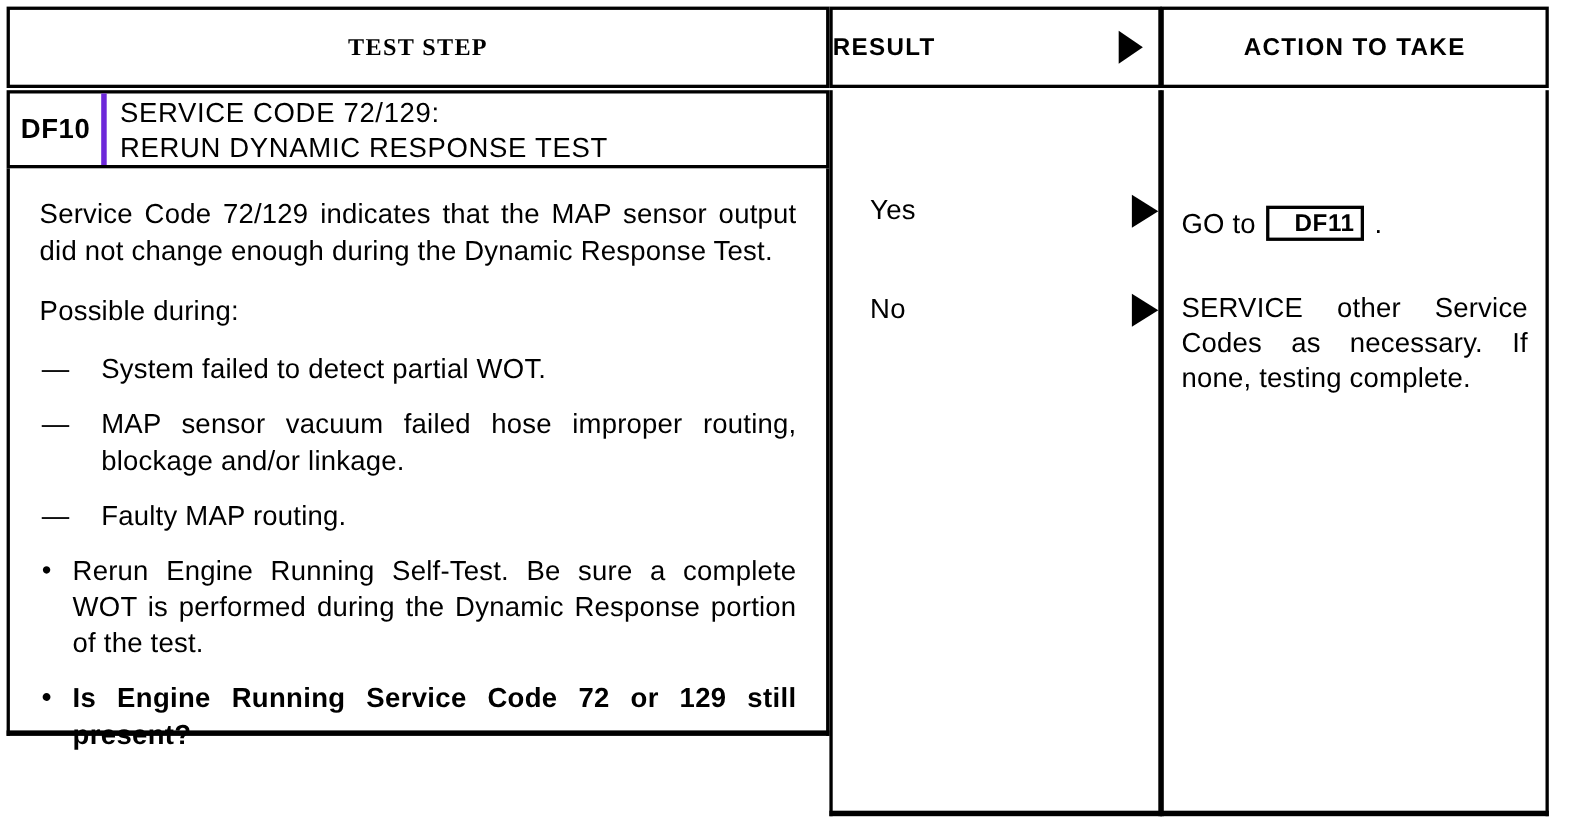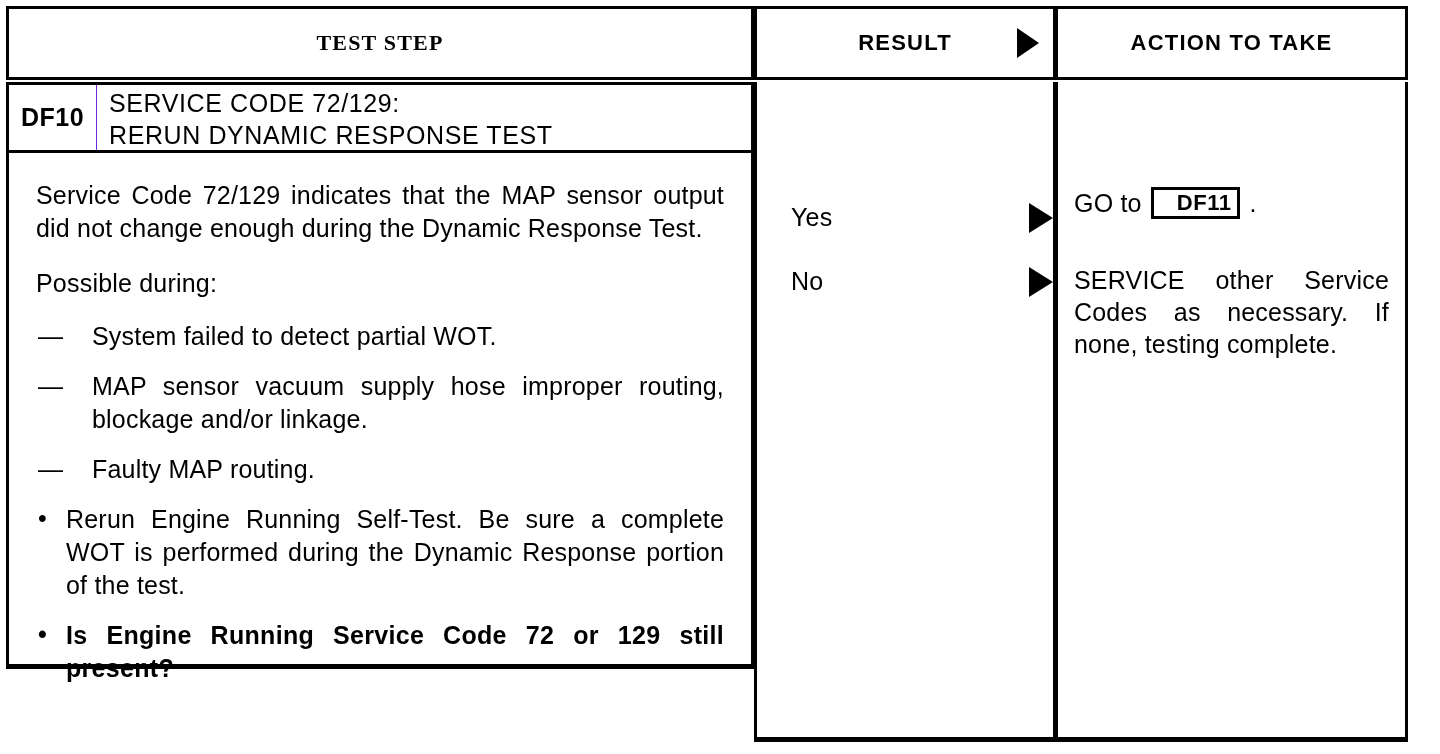--- a/index.html
+++ b/index.html
@@ -44,21 +44,21 @@
     font-size: 22px;
     letter-spacing: 1.2px;
   }
   .hdr-test  { left: 0px;   width: 748px; font-family: Liberation Serif, serif; }
   .hdr-res   { left: 748px; width: 302px; justify-content: flex-start; }
   .hdr-act   { left: 1049px;width: 353px; }
 
   .hdr-res-label {
     position: absolute;
     left: 0; right: 0;
-    text-align: center;
+    text-align: left;
     font-weight: bold;
     font-size: 22px;
     letter-spacing: 1.2px;
   }
   .hdr-arrow {
     position: absolute;
     right: 14px;
     top: 50%;
     transform: translateY(-50%);
     width: 0; height: 0;
@@ -94,21 +94,21 @@
     border-top: 3px solid #000;
     border-right: 3px solid #000;
     border-bottom: 3px solid #000;
   }
   .title-id {
     position: absolute;
     left: 0; top: 0;
     width: 88px;
     height: 65px;
     box-sizing: border-box;
-    border-right: 1px solid #6d28d9;
+    border-right: 5px solid #6d28d9;
     display: flex;
     align-items: center;
     justify-content: center;
     font-weight: bold;
     font-size: 25px;
     letter-spacing: 0.5px;
   }
   .title-text {
     position: absolute;
     left: 100px;
@@ -286,21 +286,21 @@
 
         <p class="para para-tight">Possible during:</p>
 
         <div class="dash-item">
           <span class="mk">—</span>
           <span>System failed to detect partial WOT.</span>
         </div>
 
         <div class="dash-item">
           <span class="mk">—</span>
-          <span>MAP sensor vacuum supply hose improper routing, blockage and/or linkage.</span>
+          <span>MAP sensor vacuum failed hose improper routing, blockage and/or linkage.</span>
         </div>
 
         <div class="dash-item">
           <span class="mk">—</span>
           <span>Faulty MAP routing.</span>
         </div>
 
         <div class="bull-item">
           <span class="mk">•</span>
           <span>Rerun Engine Running Self-Test. Be sure a complete WOT is performed during the Dynamic Response portion of the test.</span>
@@ -309,21 +309,21 @@
         <div class="bull-item bold">
           <span class="mk">•</span>
           <span>Is Engine Running Service Code 72 or 129 still present?</span>
         </div>
 
       </div>
     </div>
 
     <div class="col-result">
 
-      <div class="res-item" style="top:118px;">
+      <div class="res-item" style="top:92px;">
         <span class="res-label">Yes</span>
         <span class="res-arrow"></span>
       </div>
 
       <div class="res-item" style="top:182px;">
         <span class="res-label">No</span>
         <span class="res-arrow"></span>
       </div>
 
     </div>

